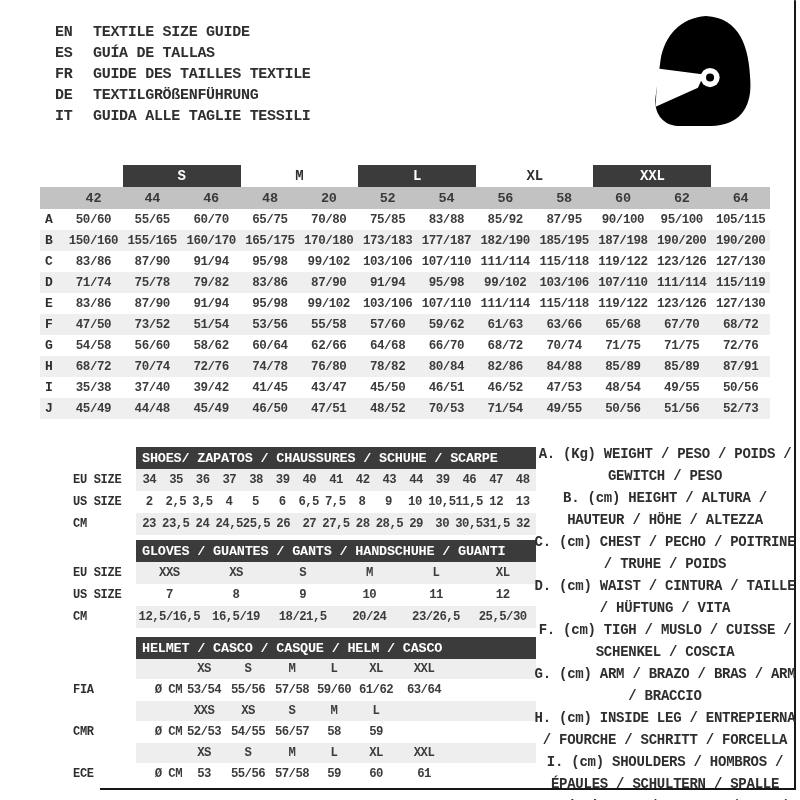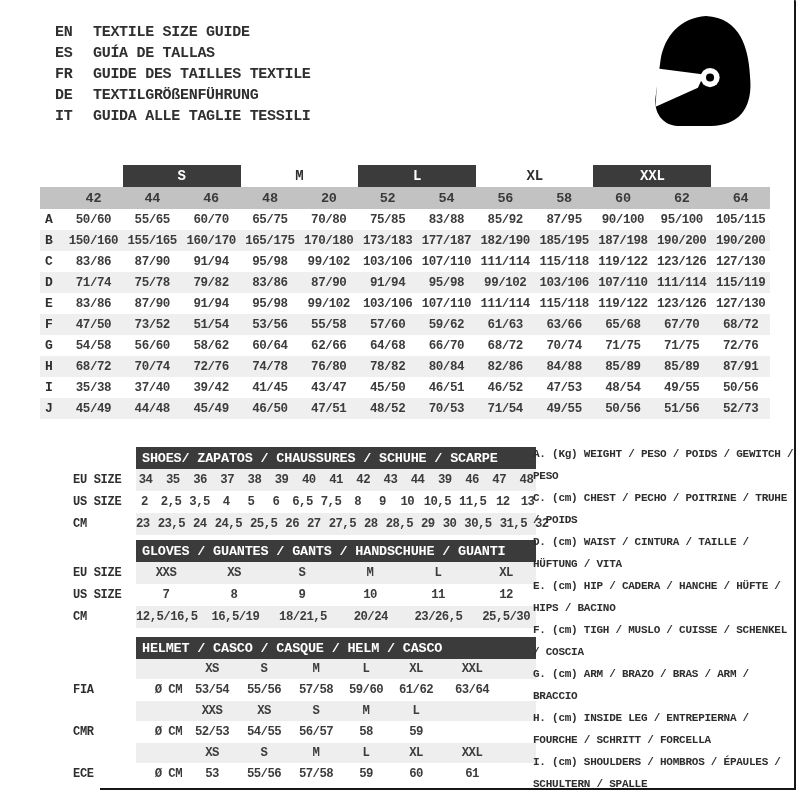--- a/index.html
+++ b/index.html
@@ -30,32 +30,32 @@
   .number-row .mcell{font-size:13.5px;letter-spacing:-0.3px;color:#3a3a3a;}
   .mcell.letter{text-align:left;padding-left:5px;font-size:13px;color:#2e2e2e;}
   
   .bottom-left{position:absolute;left:55px;top:447px;width:465px;margin-left:18px;}
   .strip-row{display:flex;height:22px;}
   .strip-row.h20{height:20px;}
   .strip-label{width:63px;display:flex;align-items:center;font-size:12px;
     letter-spacing:-0.3px;color:#2e2e2e;}
   .strip-title{width:400px;background:#3b3b3b;color:#fff;display:flex;align-items:center;
     padding-left:6px;box-sizing:border-box;font-size:13.5px;letter-spacing:-0.2px;white-space:nowrap;}
-  .strip-cells{width:400px;display:grid;align-items:center;gap:8px;}
+  .strip-cells{width:400px;display:grid;align-items:center;}
   .strip-cells.shaded{background:#eeeeee;}
   .cols15{grid-template-columns:repeat(15,1fr);}
   .cols6{grid-template-columns:repeat(6,1fr);}
   .colsH{grid-template-columns:46px 44px 44px 44px 40px 44px 52px 1fr;}
   .scell{text-align:center;font-size:12.3px;letter-spacing:-0.55px;white-space:nowrap;color:#3c3c3c;}
   .scell.diam{text-align:right;padding-left:2px;}
   .gap5{height:5px;}
   .gap8{height:9px;}
   
   .legend{position:absolute;left:533px;top:443px;width:264px;}
-  .legend-line{font-size:11px;line-height:22px;letter-spacing:-0.25px;color:#2e2e2e;}
+  .legend-line{font-size:14px;line-height:22px;letter-spacing:-0.25px;color:#2e2e2e;text-align:center;}
 </style>
 </head>
 <body>
 
 <div id="canvas">
 
   <div class="lang-block">
       <div class="lang-row">
         <span class="lang-code">EN</span>
         <span class="lang-title">TEXTILE SIZE GUIDE</span>
@@ -445,23 +445,23 @@
             <div class="scell">59</div>
             <div class="scell">60</div>
             <div class="scell">61</div>
           </div>
         </div>
       </div>
   </div>
 
   <div class="legend">
       <div class="legend-line">A. (Kg) WEIGHT / PESO / POIDS / GEWITCH / PESO</div>
+      <div class="legend-line">B. (cm) HEIGHT / ALTURA / HAUTEUR / HÖHE / ALTEZZA</div>
       <div class="legend-line">C. (cm) CHEST / PECHO / POITRINE / TRUHE / POIDS</div>
       <div class="legend-line">D. (cm) WAIST / CINTURA / TAILLE / HÜFTUNG / VITA</div>
-      <div class="legend-line">E. (cm) HIP / CADERA / HANCHE / HÜFTE / HIPS / BACINO</div>
       <div class="legend-line">F. (cm) TIGH / MUSLO / CUISSE / SCHENKEL / COSCIA</div>
       <div class="legend-line">G. (cm) ARM / BRAZO / BRAS / ARM / BRACCIO</div>
       <div class="legend-line">H. (cm) INSIDE LEG / ENTREPIERNA / FOURCHE / SCHRITT / FORCELLA</div>
       <div class="legend-line">I. (cm) SHOULDERS / HOMBROS / ÉPAULES / SCHULTERN / SPALLE</div>
       <div class="legend-line">J. (cm) BACK / ESPALDA / DOS / ZURÜCK / INDIETRO</div>
     </div>
 
 </div>
 
 </body></html>

